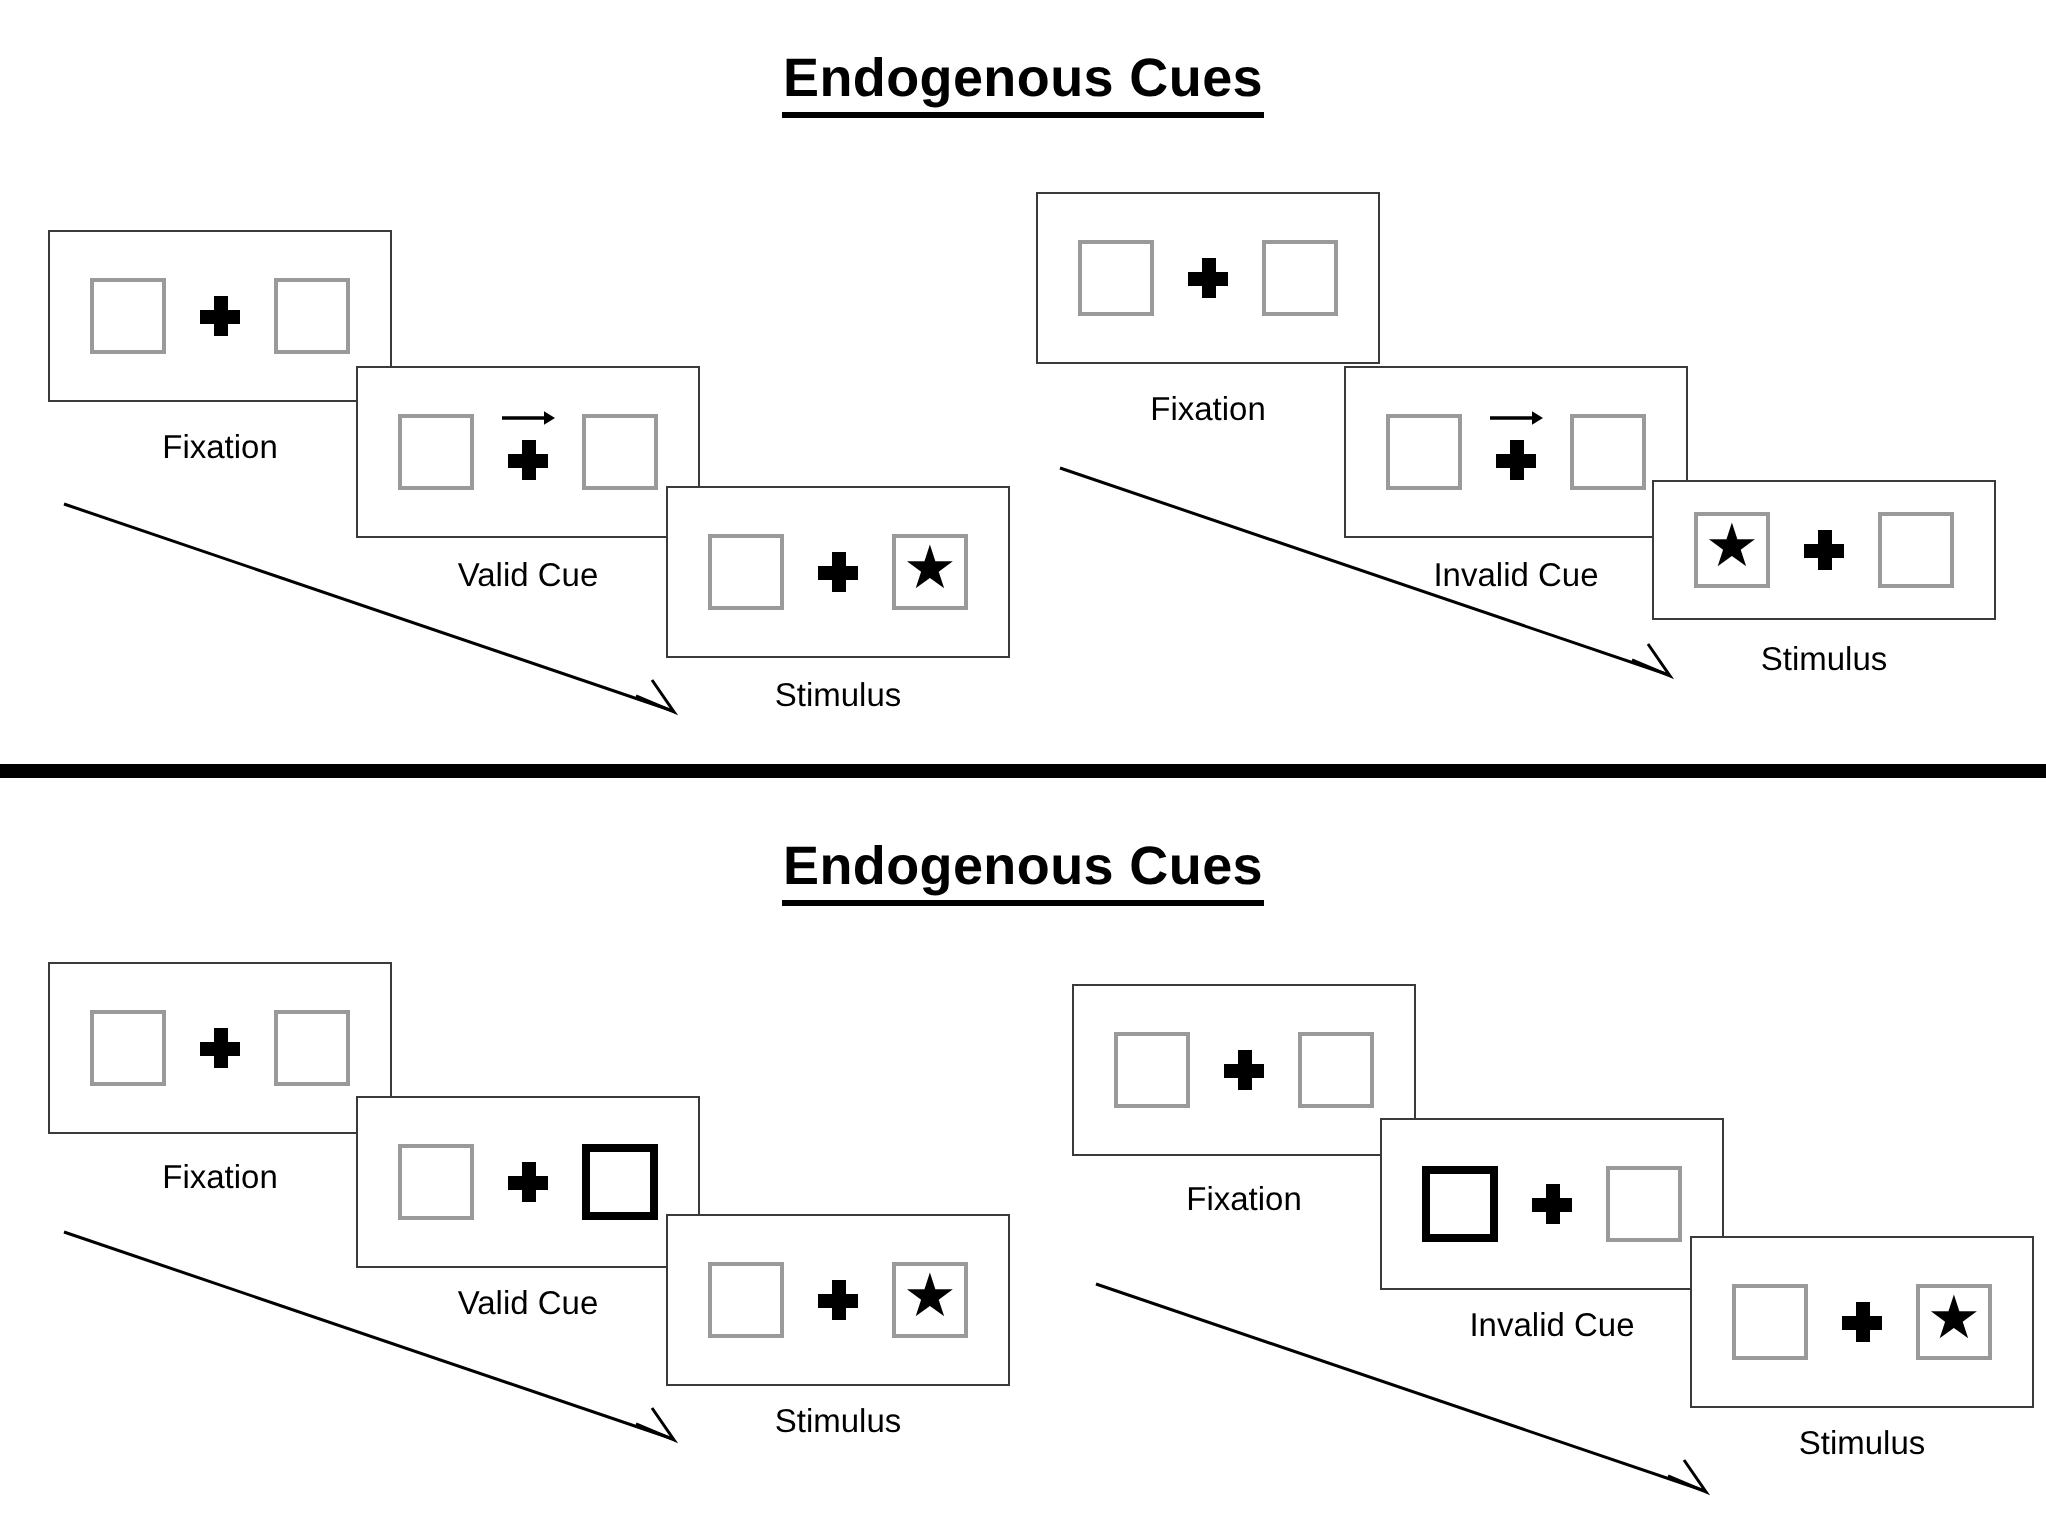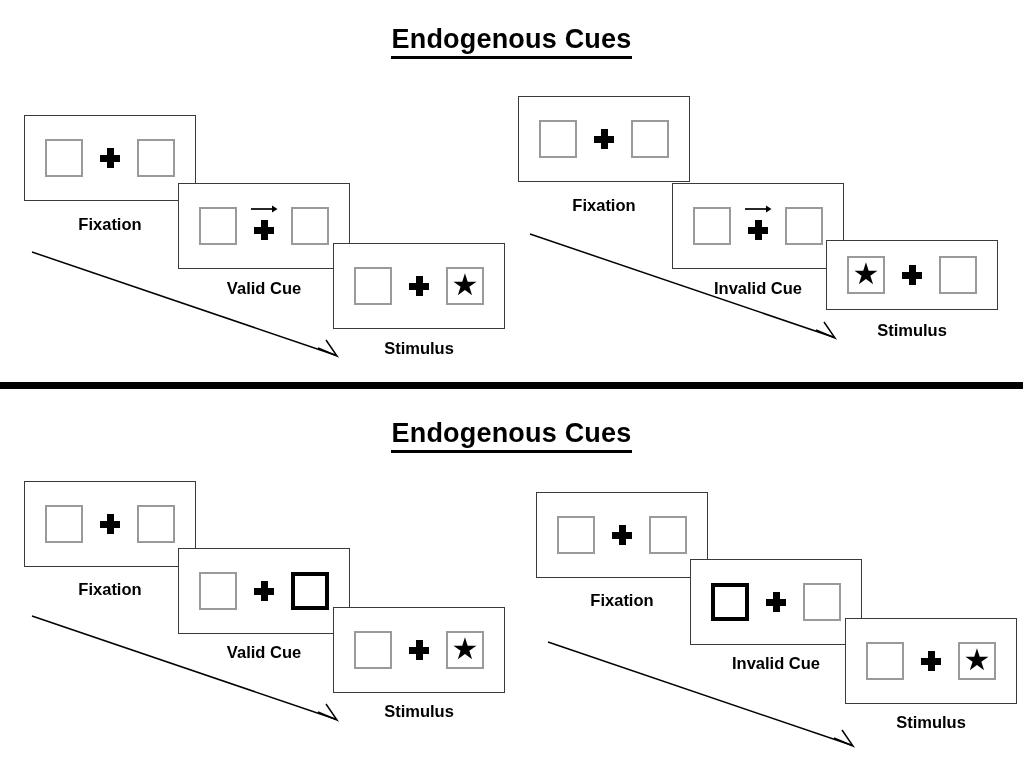--- a/index.html
+++ b/index.html
@@ -118,21 +118,21 @@
     transform: translateX(-50%);
     width: 28px;
     height: 9px;
   }
   .arrow-cue svg { display: block; }
 
   
   .caption {
     position: absolute;
     font-size: 16.5px;
-    font-weight: bold;
+    font-weight: normal;
     color: #000;
     white-space: nowrap;
     text-align: center;
   }
 
   
   .time-arrow {
     position: absolute;
     pointer-events: none;
   }

